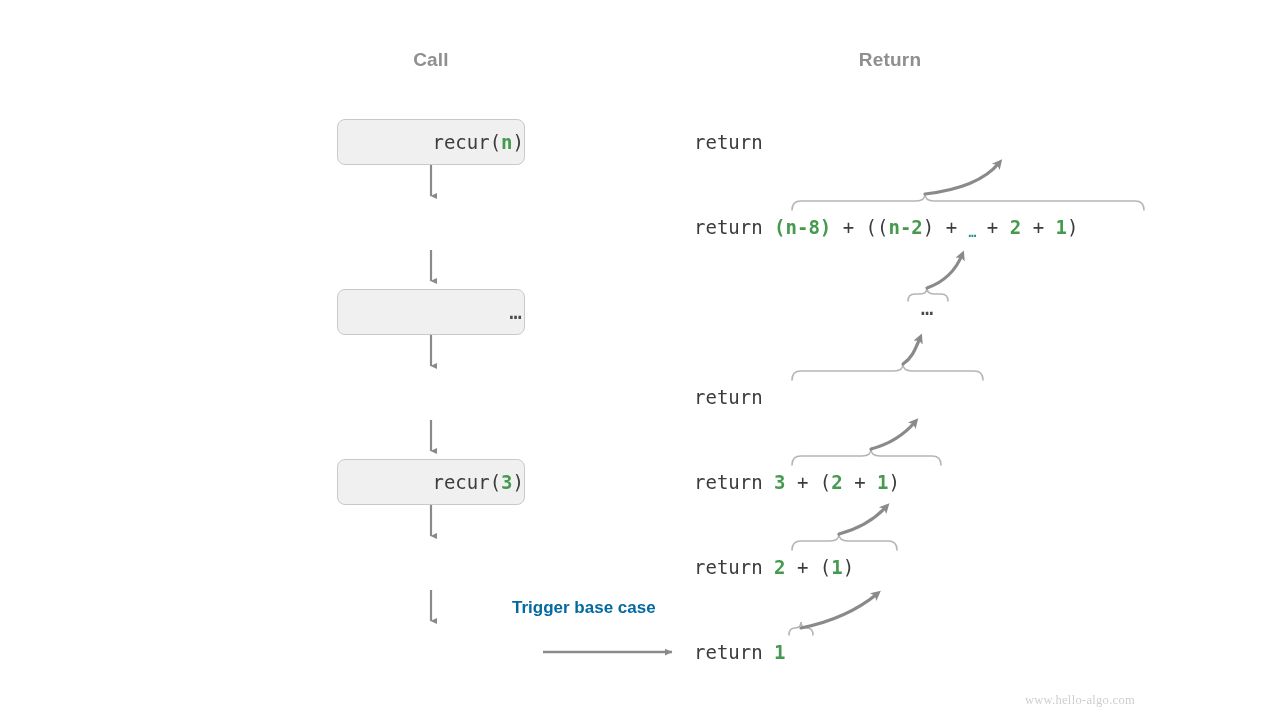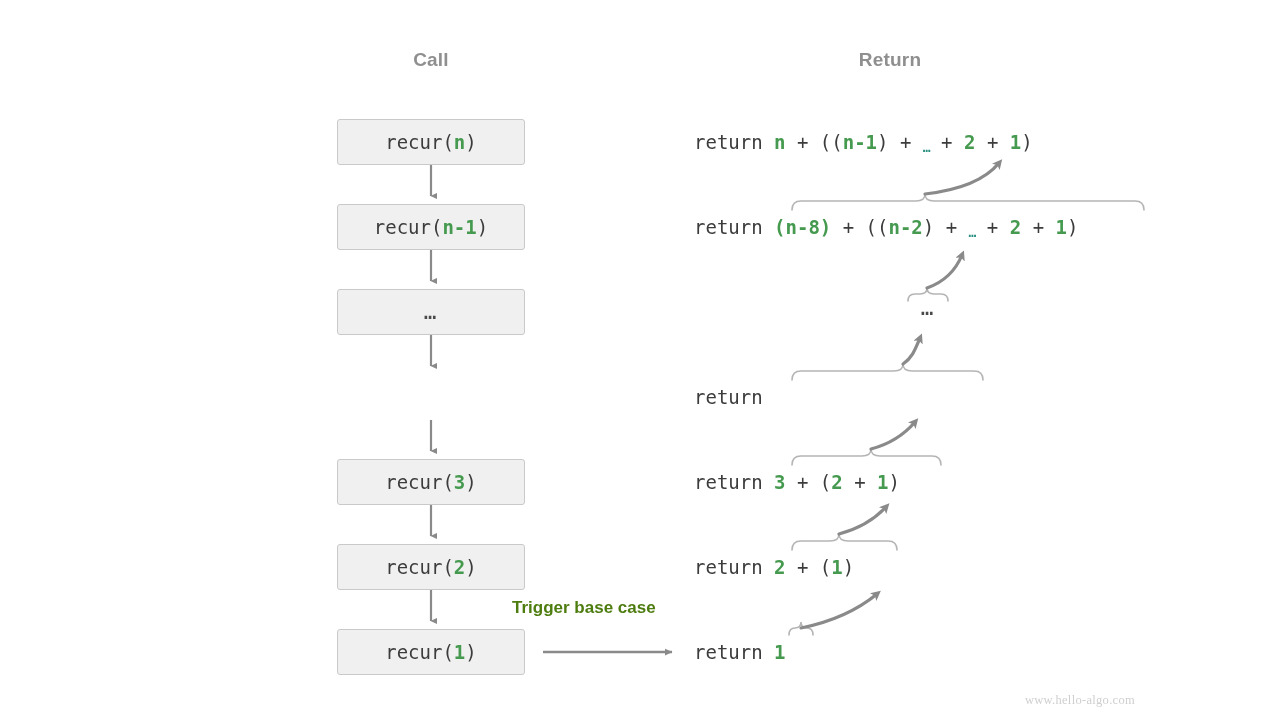--- a/index.html
+++ b/index.html
@@ -39,24 +39,24 @@
 
   
   .call-box {
     position: absolute;
     left: 337px;
     width: 188px;
     height: 46px;
     box-sizing: border-box;
     background: #f0f0f0;
     border: 1.6px solid #c9c9c9;
-    border-radius: 3px;
+    border-radius: 8px;
     display: flex;
     align-items: center;
-    justify-content: center;
+    justify-content: flex-end;
     font-family: "DejaVu Sans Mono", monospace;
     font-size: 19px;
     color: #3c3c3c;
     letter-spacing: 0px;
   }
   .call-box .arg { color: #459a4f; font-weight: bold; }
   .call-box.dots { color: #4a4a4a; font-size: 21px; letter-spacing: 2px; }
 
   
   .ret-row {
@@ -89,21 +89,21 @@
   }
 
   
   #trigger-label {
     position: absolute;
     left: 512px;
     top: 598px;
     font-family: "Liberation Sans", sans-serif;
     font-size: 17px;
     font-weight: bold;
-    color: #4d7c0f;
+    color: #0369a1;
     white-space: nowrap;
   }
 
   
   #watermark {
     position: absolute;
     right: 18px;
     bottom: 12px;
     font-family: Liberation Serif, serif;
     font-size: 12.5px;
@@ -172,39 +172,29 @@
       <path d="M801,628 C826,623 855,612 877,594" marker-end="url(#ah-curve)"></path>
     </g>
   </svg>
 
   <div class="col-header" id="header-call">Call</div>
   <div class="col-header" id="header-return">Return</div>
 
   <div class="call-box" style="top:119px">
     <span>recur(<span class="arg">n</span>)</span>
   </div>
-  <div class="call-box" style="top:204px">
-    <span>recur(<span class="arg">n-1</span>)</span>
-  </div>
   <div class="call-box dots" style="top:289px">
     <span>…</span>
   </div>
   <div class="call-box" style="top:459px">
     <span>recur(<span class="arg">3</span>)</span>
   </div>
-  <div class="call-box" style="top:544px">
-    <span>recur(<span class="arg">2</span>)</span>
-  </div>
-  <div class="call-box" style="top:629px">
-    <span>recur(<span class="arg">1</span>)</span>
-  </div>
 
   <div class="ret-row" style="top:127px">
     <span class="kw">return </span>
-    <span class="expr"><span class="num">n</span> + ((<span class="num">n-1</span>) + <span class="dots3">…</span> + <span class="num">2</span> + <span class="num">1</span>)</span>
   </div>
 
   <div class="ret-row" style="top:212px">
     <span class="kw">return </span>
     <span class="expr"><span class="num">(n-8)</span> + ((<span class="num">n-2</span>) + <span class="dots3">…</span> + <span class="num">2</span> + <span class="num">1</span>)</span>
   </div>
 
   <div id="ret-mid-dots">…</div>
 
   <div class="ret-row" style="top:382px">

